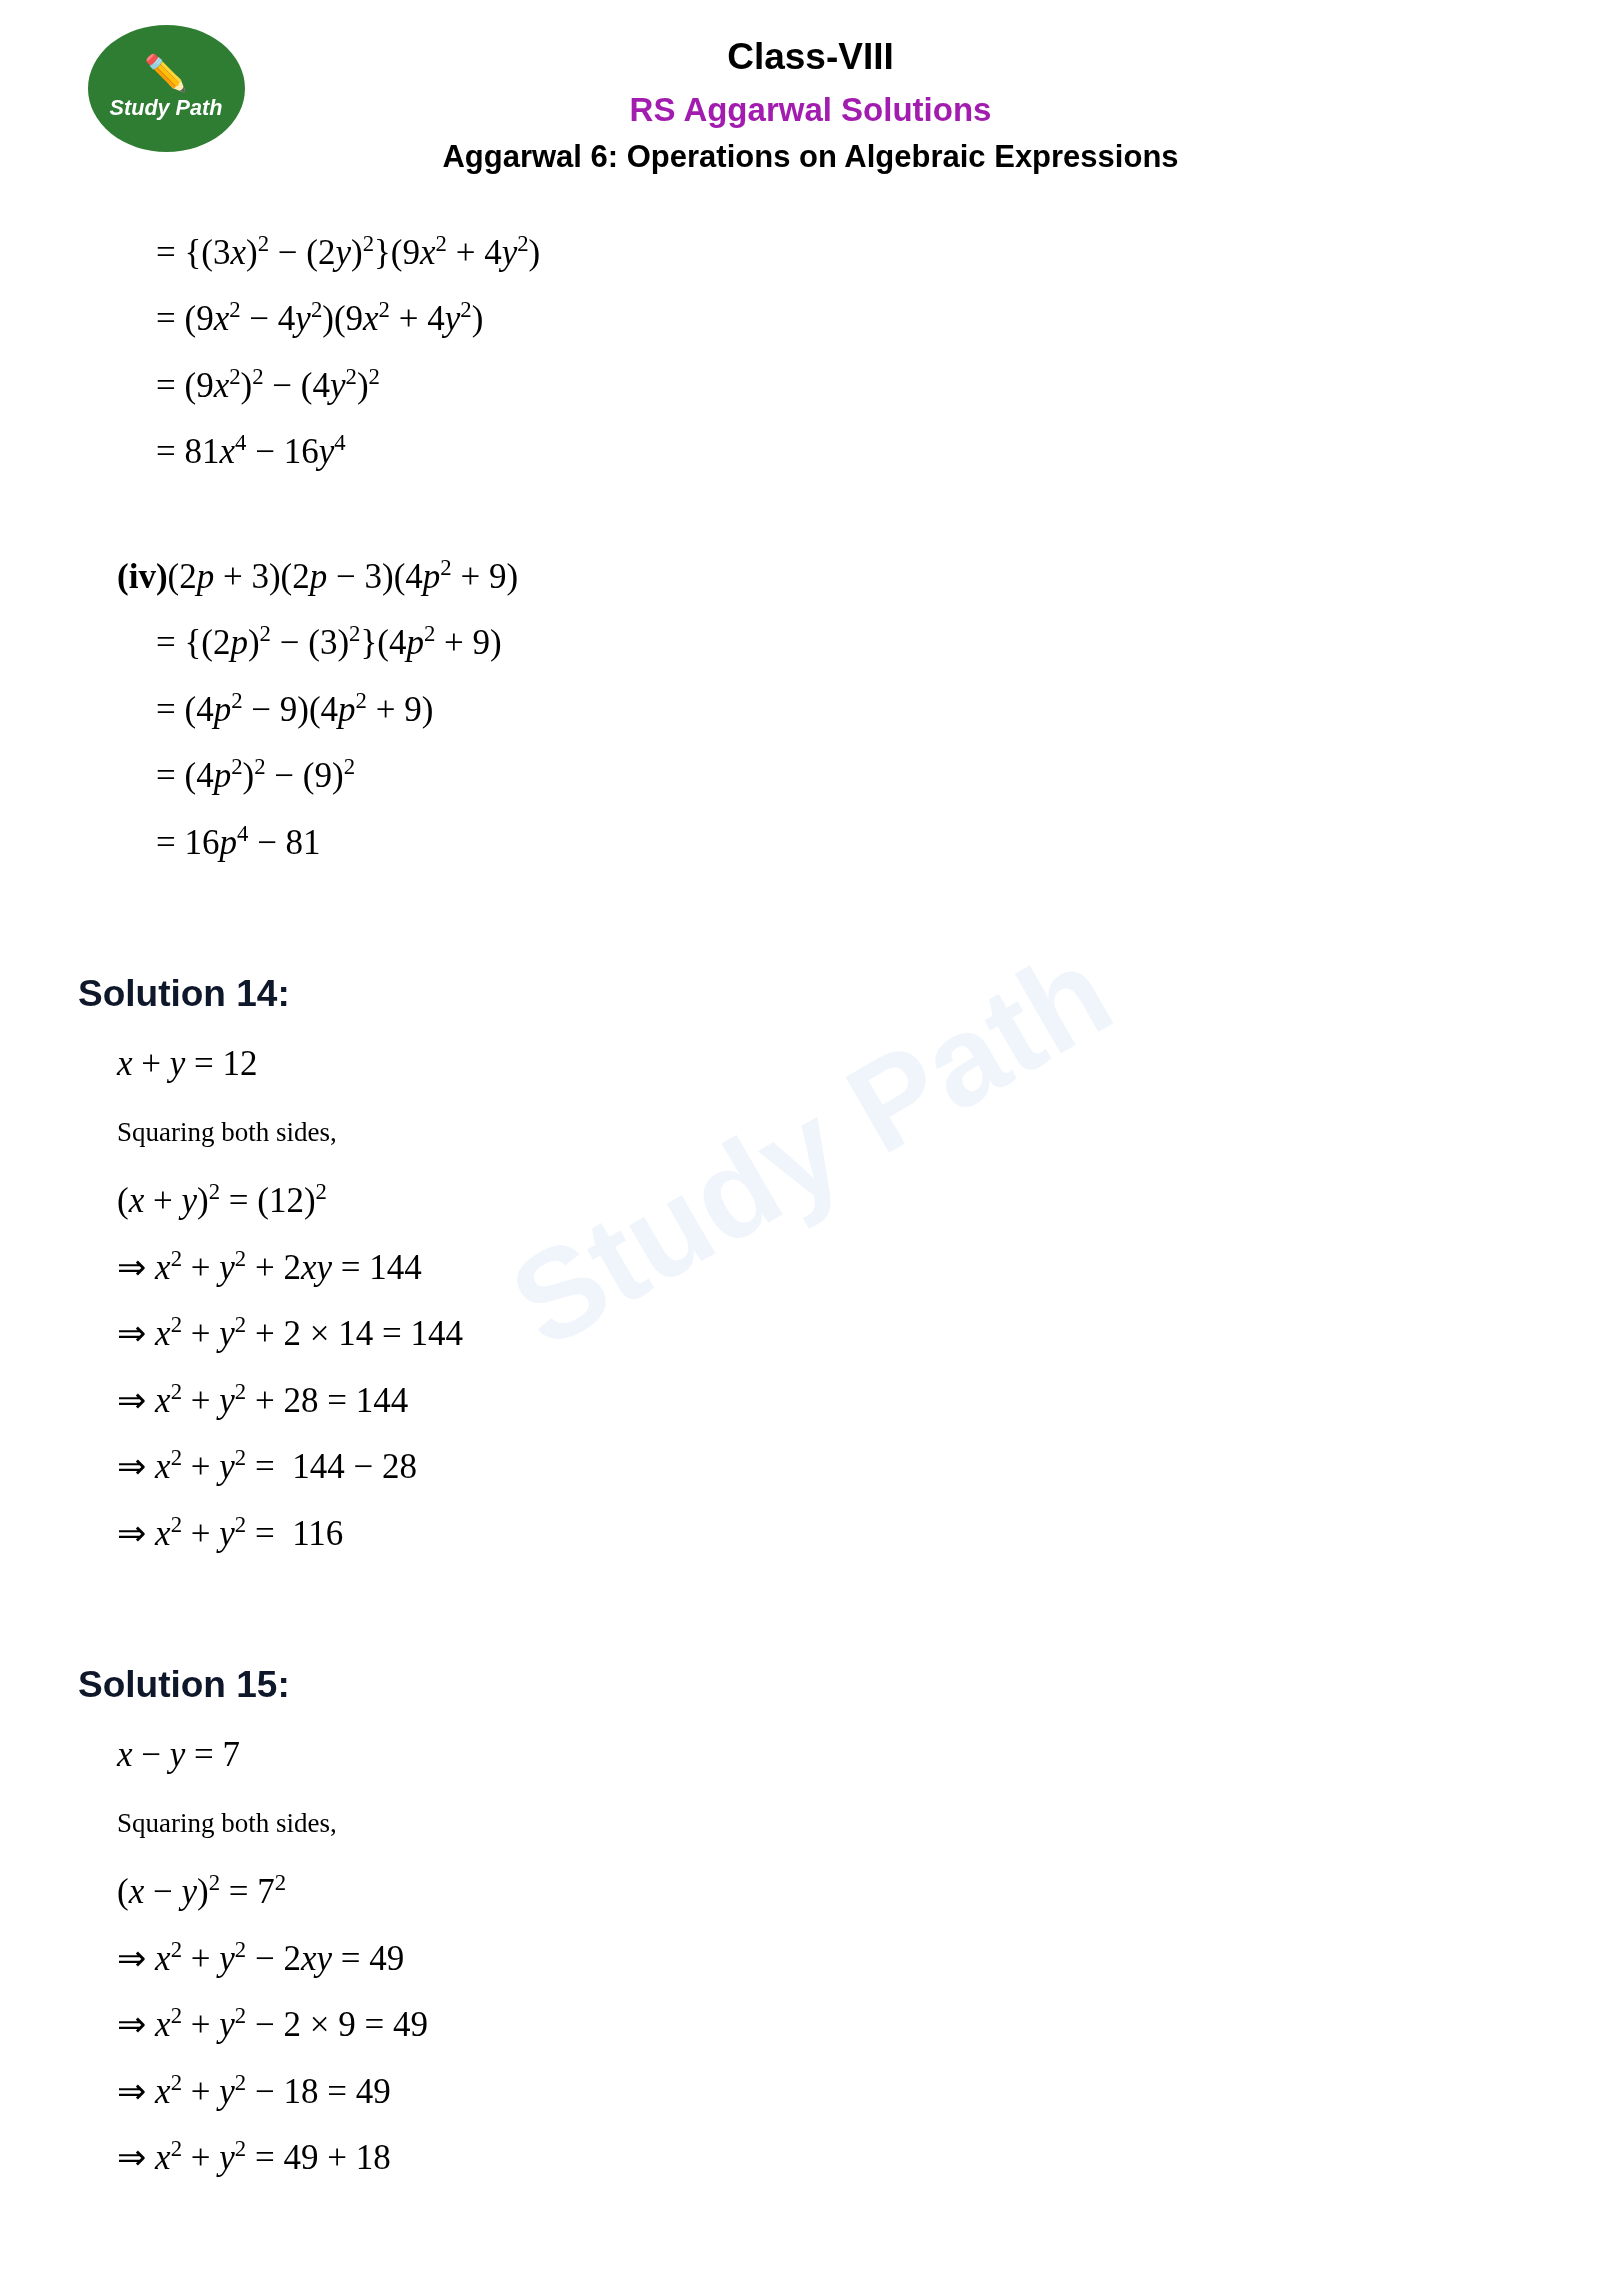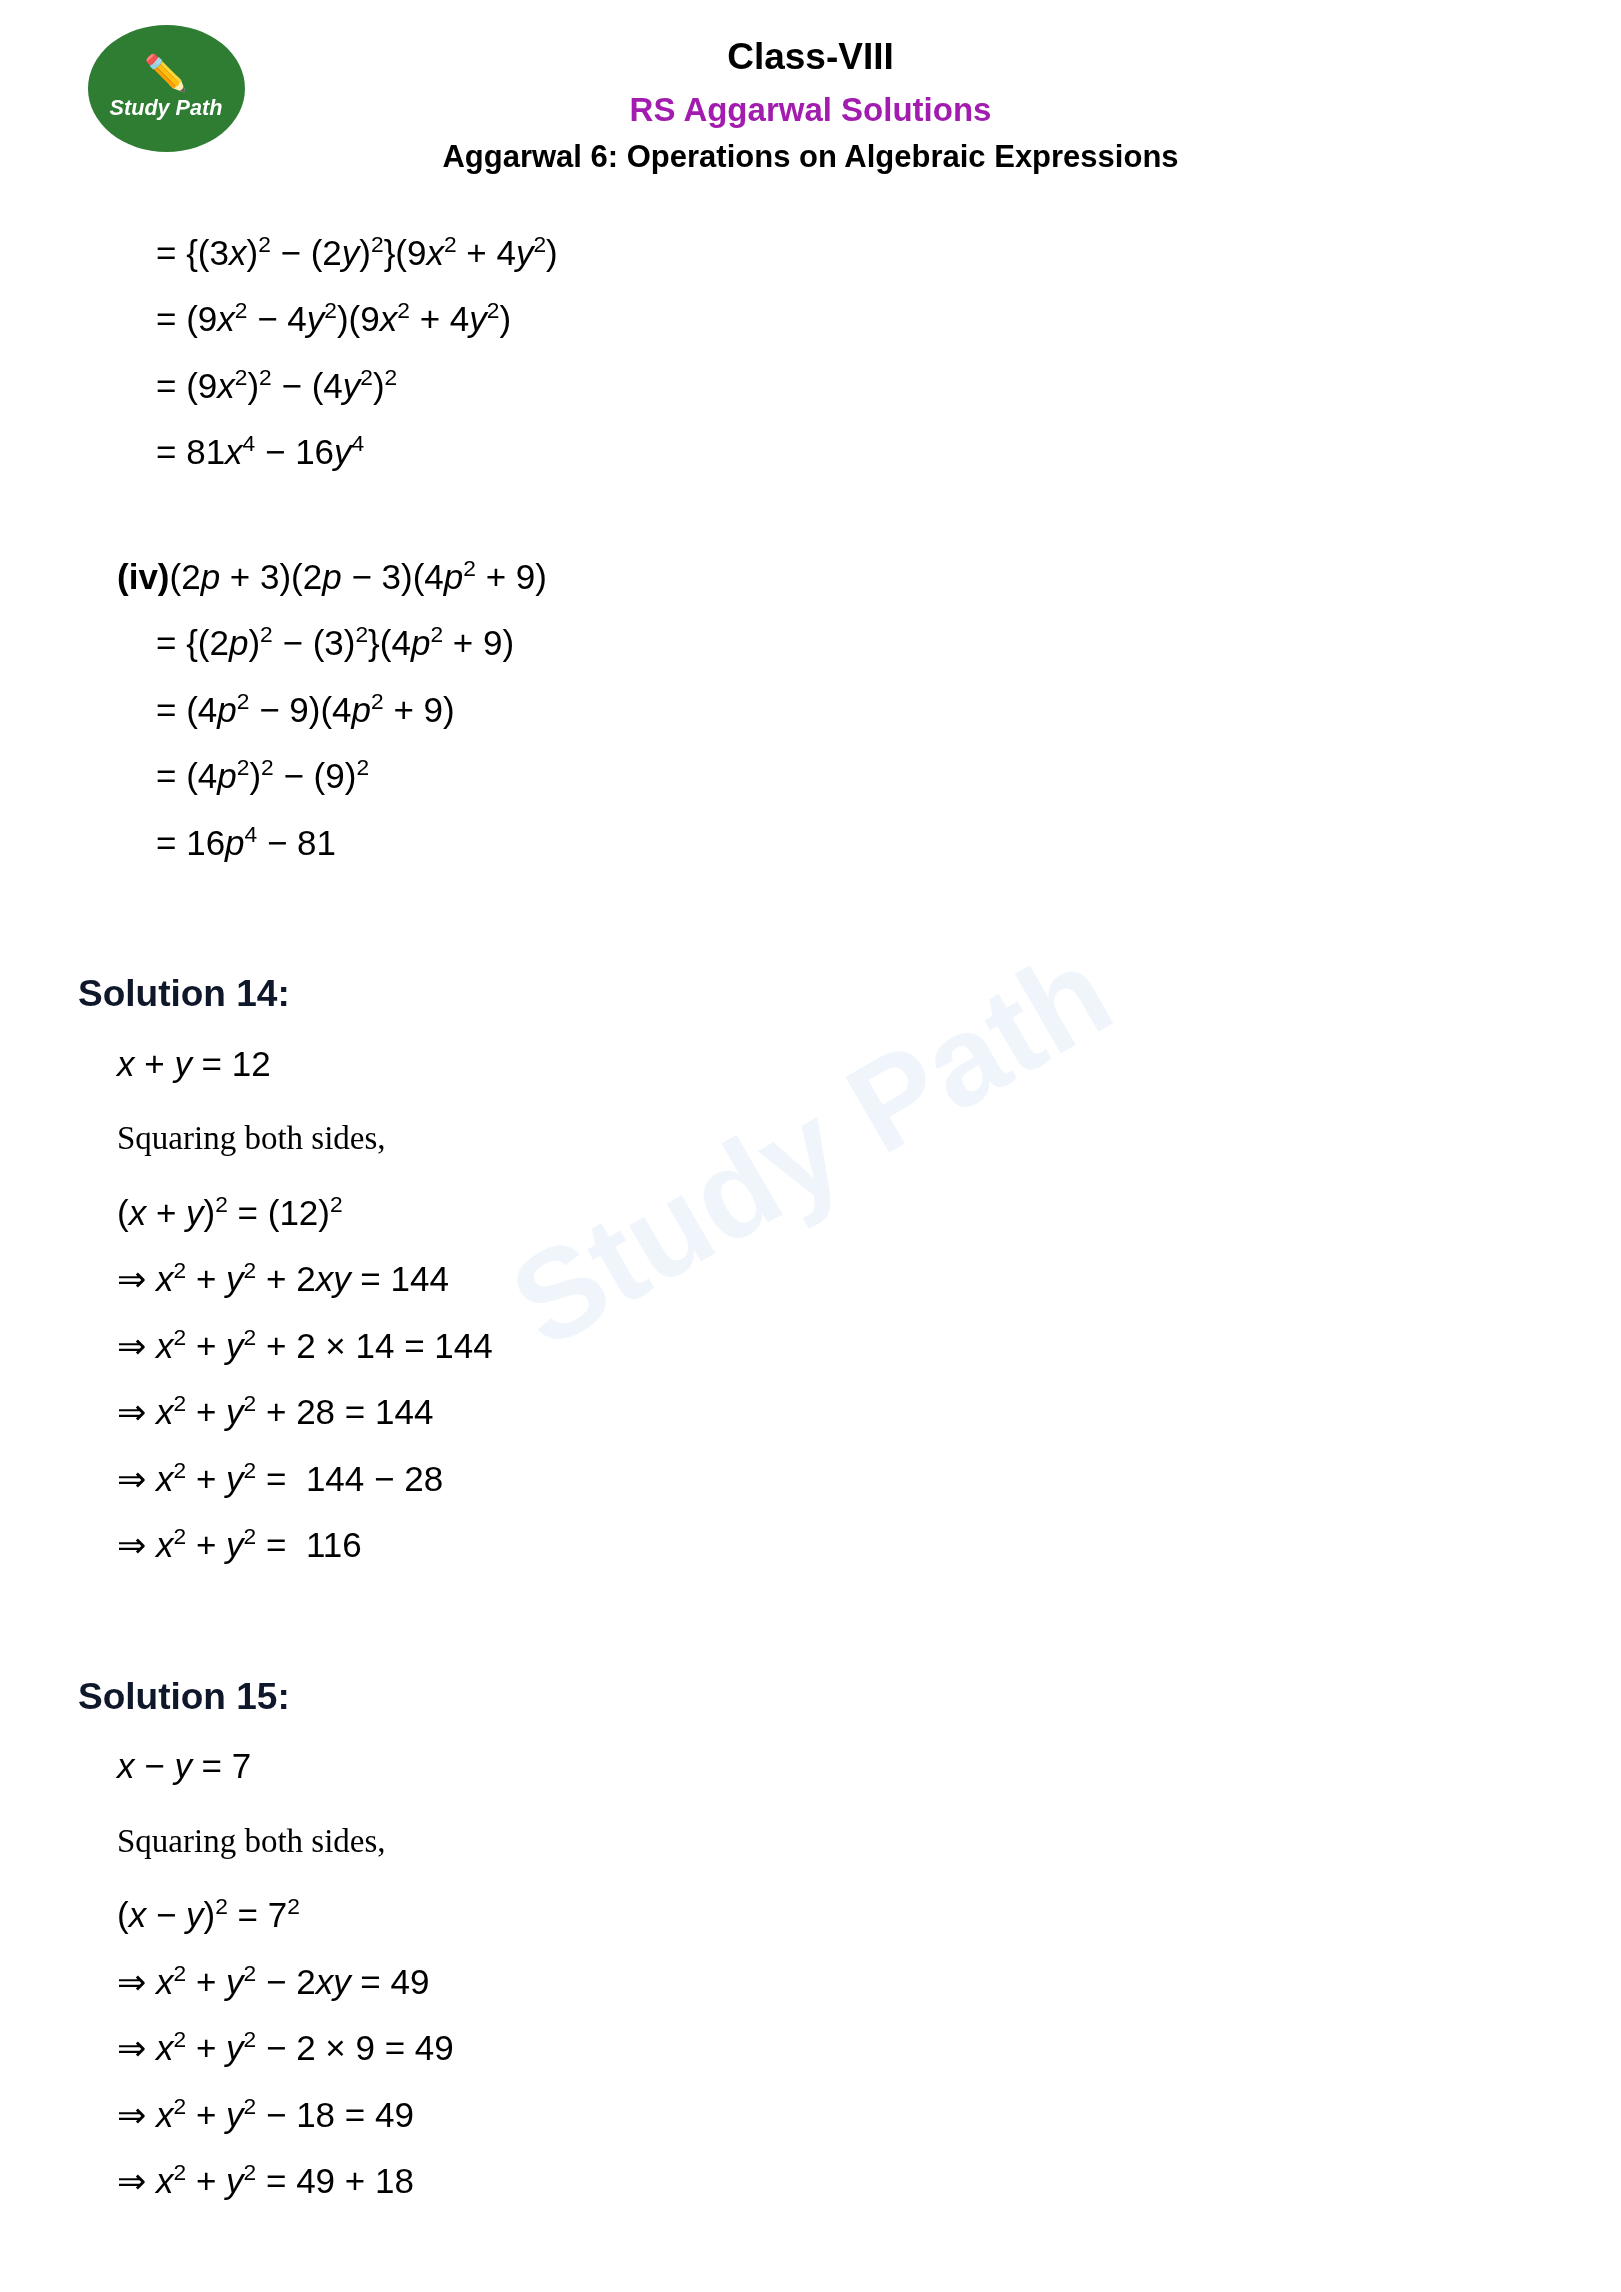--- a/index.html
+++ b/index.html
@@ -117,39 +117,39 @@
     .content {
       position: relative;
       z-index: 1;
       padding-top: 19.6px;
     }
 
     .math-line {
       font-size: 35px;
       line-height: 1.9;
       color: #000000;
-      font-family: Liberation Sans, sans-serif;
+      font-family: Liberation Serif, serif;
       padding-left: 39px;
     }
 
     .math-line.indent {
       padding-left: 78px;
     }
 
     .solution-heading {
       font-size: 37px;
       font-weight: bold;
       color: #0f172a;
       margin-top: 39px;
       margin-bottom: 15.7px;
       font-family: Arial, sans-serif;
     }
 
     .normal-text {
-      font-size: 33px;
+      font-size: 27px;
       color: #000000;
       font-family: 'Times New Roman', Times, serif;
       line-height: 1.9;
       padding-left: 39px;
     }
 
     .spacer {
       height: 29px;
     }
 

